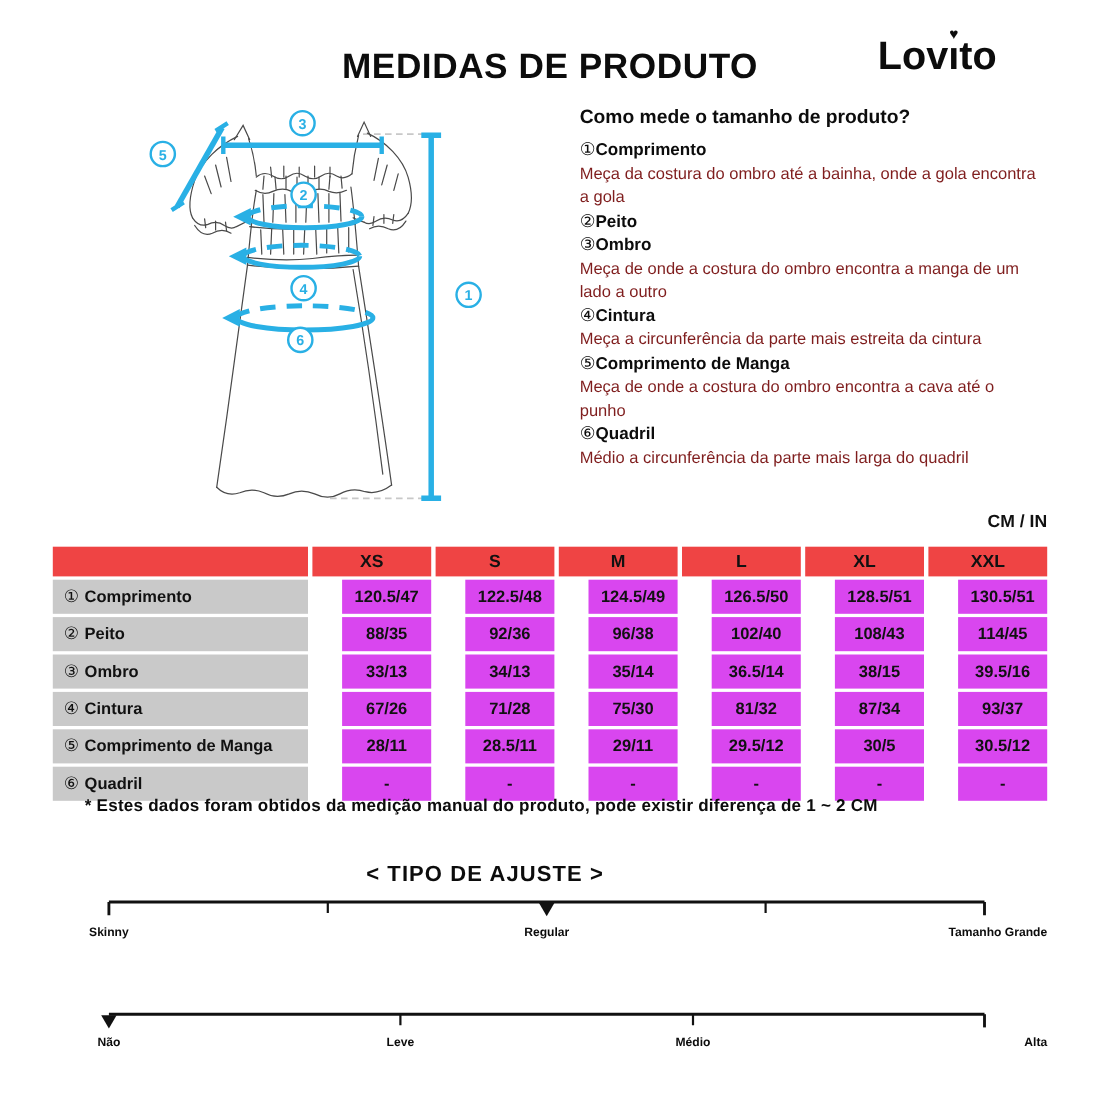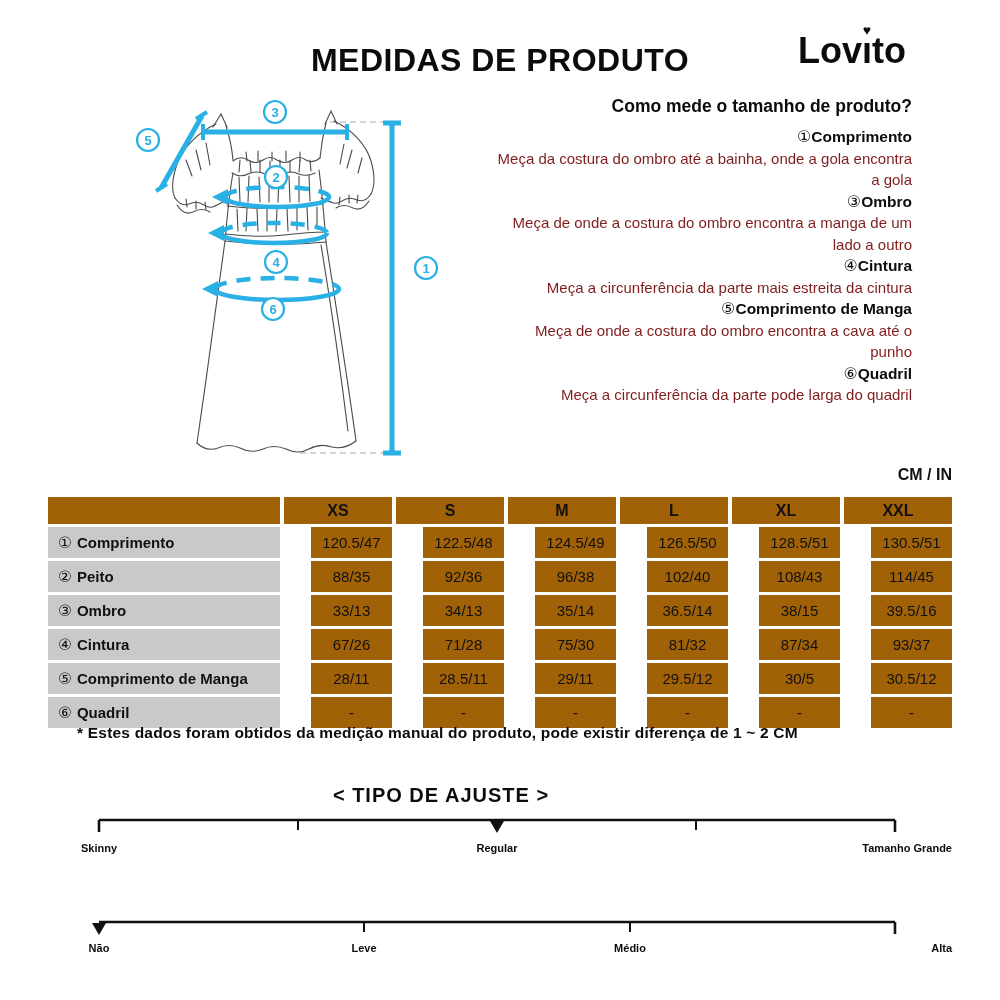--- a/index.html
+++ b/index.html
@@ -17,42 +17,42 @@
   .brand{
     position:absolute; top:30px; left:798px; font-size:36px; font-weight:800;
     letter-spacing:0; color:#0c0c0c; white-space:nowrap;
   }
   .brand .i-wrap{ position:relative; display:inline-block; }
   .brand .heart{
     position:absolute; top:-7px; left:50%; transform:translateX(-50%);
     font-size:14px; line-height:14px;
   }
   
-  .instructions{ position:absolute; left:492px; top:96px; width:420px;text-align:right; }
+  .instructions{ position:absolute; left:527px; top:96px; width:420px; }
   .instructions h2{ font-size:17.5px; font-weight:800; margin-bottom:9px; color:#0c0c0c;}
   .ins-label{ font-size:15.5px; line-height:21.5px; color:#0c0c0c; }
   .ins-label .num{ font-weight:400; font-size:16px; }
   .ins-label .lbl{ font-weight:800; }
   .ins-desc{ font-size:15px; line-height:21.5px; color:#7f1d1d; font-weight:400; }
   
   .units{ position:absolute; top:466px; right:48px; font-size:16px; font-weight:800; }
   
   .size-table{
     position:absolute; left:48px; top:497px; width:904px;
     display:grid; grid-template-columns:232px repeat(6,1fr);
     grid-template-rows:27px repeat(6,31px); gap:3px 4px;
   }
   .size-table .cell{ display:flex; align-items:center; justify-content:center; }
-  .size-table .head{ background:#a16207; font-size:16px; font-weight:800; }
+  .size-table .head{ background:#ef4444; font-size:16px; font-weight:800; }
   .size-table .rowlabel{
     background:#c9c9c9; justify-content:flex-start; padding-left:10px;
     font-size:15px; font-weight:800;
   }
   .size-table .rowlabel .num{ font-weight:400; margin-right:5px; font-size:15.5px;}
-  .size-table .val{ background:#a16207; font-size:15px; font-weight:400;margin-left:27px; }
+  .size-table .val{ background:#d946ef; font-size:15px; font-weight:700;margin-left:27px; }
   
   .note{
     position:absolute; top:724px; left:0; width:875px; text-align:center;
     font-size:15.5px; font-weight:800; letter-spacing:.2px; color:#0c0c0c;
   }
   
   .scale-title{
     position:absolute; left:0; width:882px; text-align:center;
     font-size:20px; font-weight:800; letter-spacing:1px; color:#0c0c0c;
   }
@@ -156,28 +156,29 @@
       <text class="marker-num" x="273" y="314">6</text>
       <circle class="marker-circle" cx="426" cy="268" r="11"></circle>
       <text class="marker-num" x="426" y="273">1</text>
     </g>
   </svg>
 
   <div class="instructions">
     <h2>Como mede o tamanho de produto?</h2>
     <div class="ins-label"><span class="num">①</span><span class="lbl">Comprimento</span></div>
     <div class="ins-desc">Meça da costura do ombro até a bainha, onde a gola encontra a gola</div>
+    <div class="ins-label"><span class="num">②</span><span class="lbl">Peito</span></div>
     <div class="ins-label"><span class="num">③</span><span class="lbl">Ombro</span></div>
     <div class="ins-desc">Meça de onde a costura do ombro encontra a manga de um lado a outro</div>
     <div class="ins-label"><span class="num">④</span><span class="lbl">Cintura</span></div>
     <div class="ins-desc">Meça a circunferência da parte mais estreita da cintura</div>
     <div class="ins-label"><span class="num">⑤</span><span class="lbl">Comprimento de Manga</span></div>
     <div class="ins-desc">Meça de onde a costura do ombro encontra a cava até o punho</div>
     <div class="ins-label"><span class="num">⑥</span><span class="lbl">Quadril</span></div>
-    <div class="ins-desc">Meça a circunferência da parte pode larga do quadril</div>
+    <div class="ins-desc">Médio a circunferência da parte mais larga do quadril</div>
   </div>
 
   <div class="units">CM / IN</div>
 
   <div class="size-table">
     <div class="cell head"></div>
     <div class="cell head">XS</div>
     <div class="cell head">S</div>
     <div class="cell head">M</div>
     <div class="cell head">L</div>

